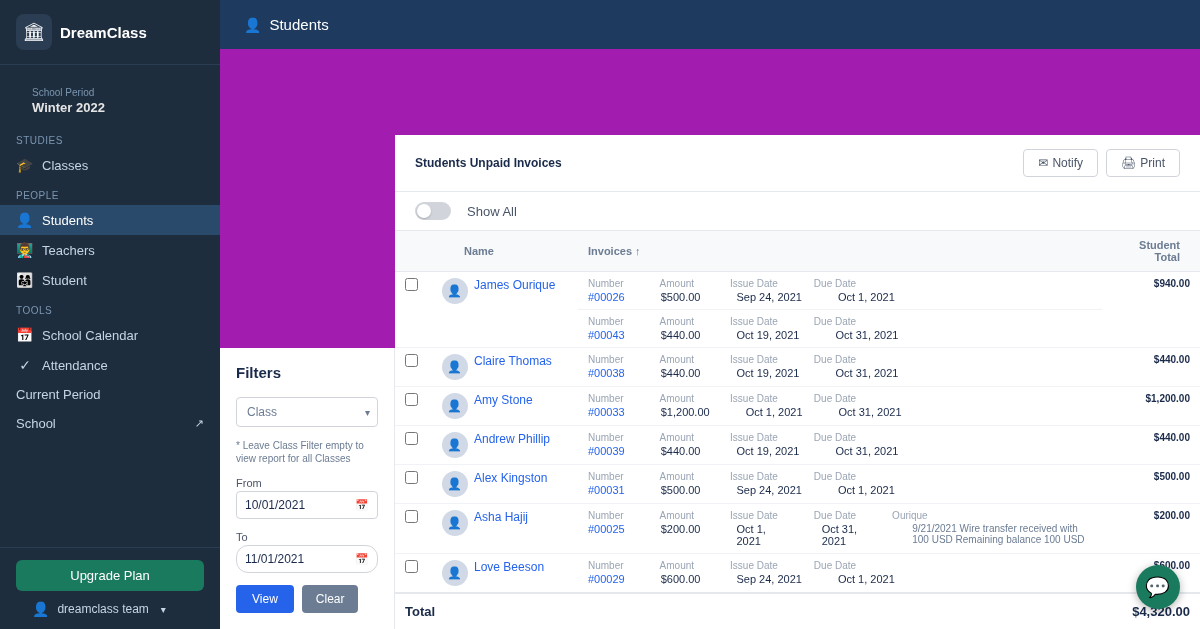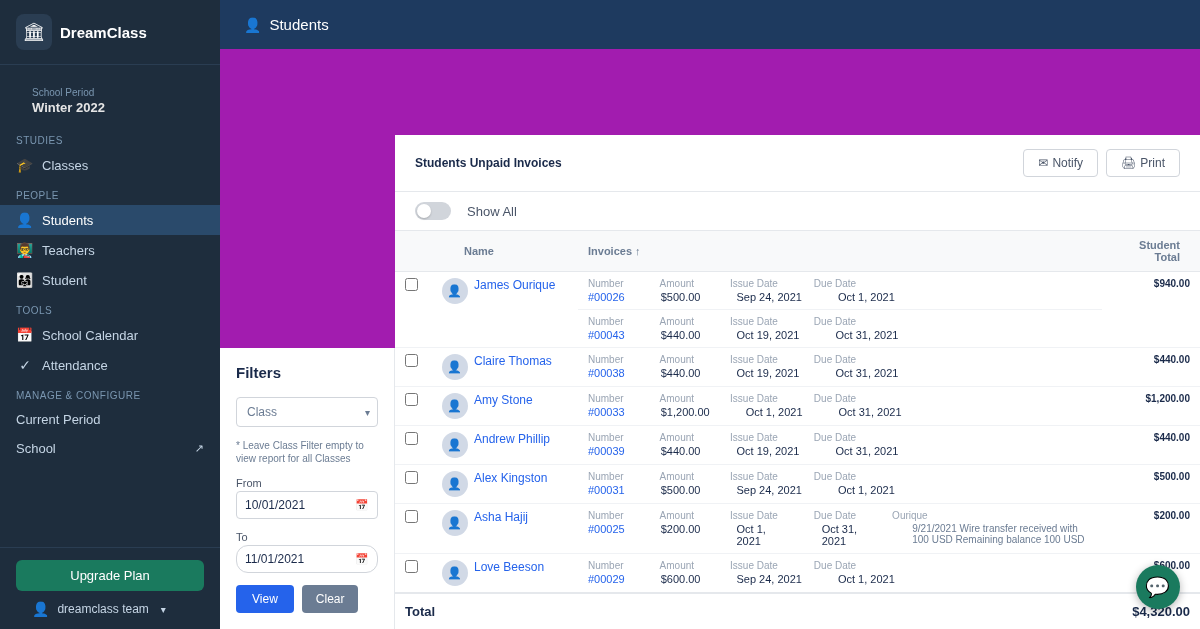--- a/index.html
+++ b/index.html
@@ -382,21 +382,20 @@
     <div class="sidebar-section-label">Tools</div>
     <div class="sidebar-item">
       <span class="item-icon">📅</span>
       <span>School Calendar</span>
     </div>
     <div class="sidebar-item">
       <span class="item-icon">✓</span>
       <span>Attendance</span>
     </div>
 
-    <div class="sidebar-section-label">Manage &amp; Configure</div>
     <div class="sidebar-item">
       <span>Current Period</span>
     </div>
     <div class="sidebar-item">
       <span>School</span>
       <span style="margin-left:auto; font-size:11px;">↗</span>
     </div>
   </div>
   <div class="sidebar-footer">
     <button class="upgrade-btn">Upgrade Plan</button>

